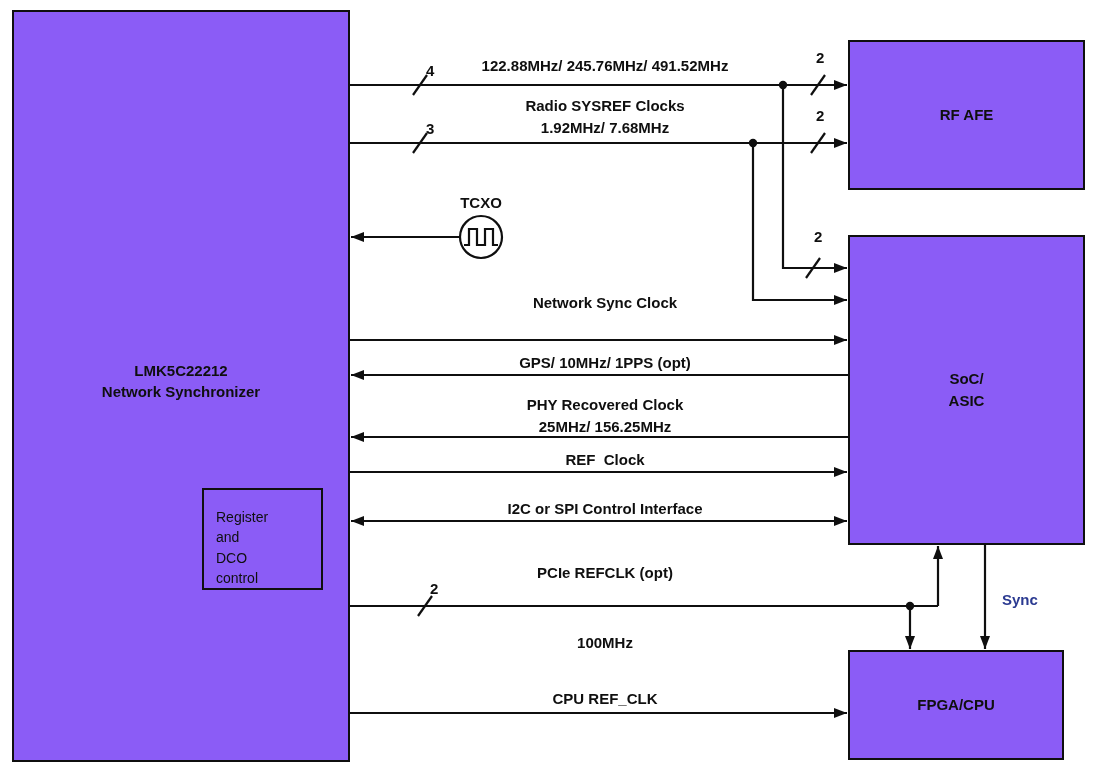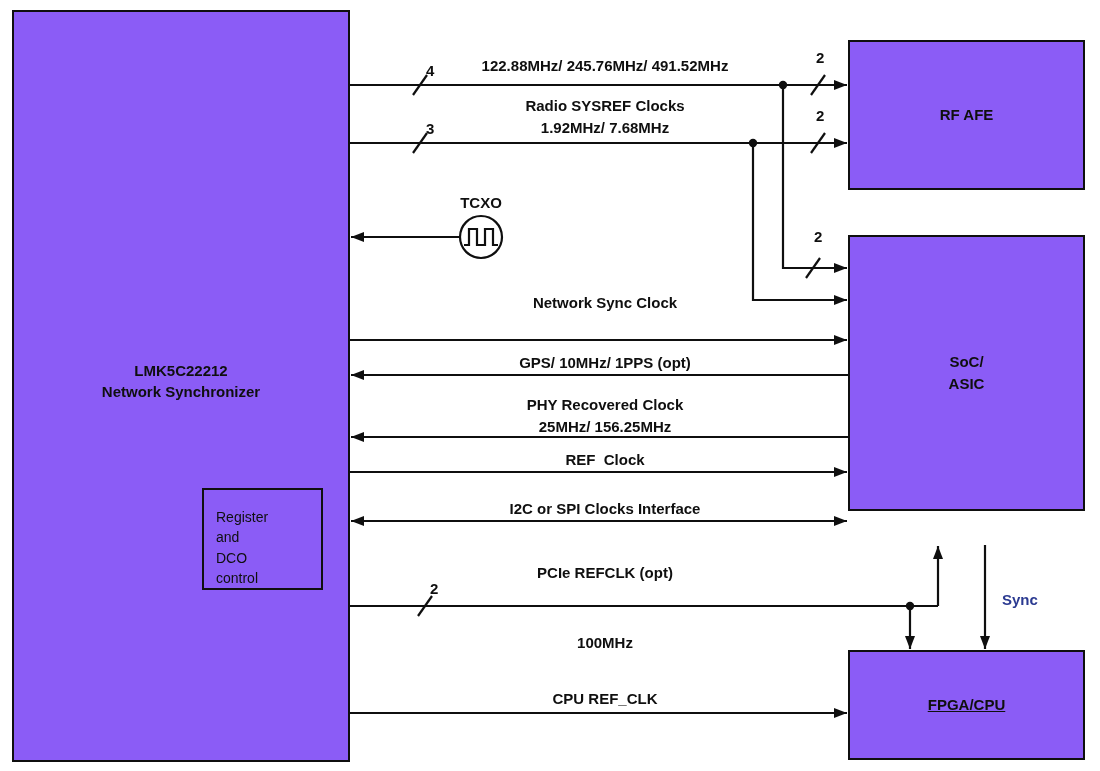--- a/index.html
+++ b/index.html
@@ -41,26 +41,26 @@
   <div class="block" style="left:202px; top:488px; width:121px; height:102px;"></div>
   <div class="reg-text" style="left:216px; top:495px;">Register
 and
 DCO
 control</div>
 
   <div class="block" style="left:848px; top:40px; width:237px; height:150px;">
     <div class="block-label">RF AFE</div>
   </div>
 
-  <div class="block" style="left:848px; top:235px; width:237px; height:276px;">
+  <div class="block" style="left:848px; top:235px; width:237px; height:310px;">
     <div class="block-label">SoC/
 ASIC</div>
   </div>
 
-  <div class="block" style="left:848px; top:650px; width:237px; height:110px;text-decoration:underline;">
+  <div class="block" style="left:848px; top:650px; width:216px; height:110px;">
     <div class="block-label">FPGA/CPU</div>
   </div>
 
   <svg class="layer" width="1100" height="771" viewBox="0 0 1100 771" fill="none" stroke="#0f0f0f" stroke-width="2.2">
     <defs>
       <marker id="arrow" viewBox="0 0 14 12" refX="13" refY="6" markerWidth="14" markerHeight="12" markerUnits="userSpaceOnUse" orient="auto-start-reverse">
         <path d="M0,1 L13,6 L0,11 Z" fill="#0f0f0f" stroke="none"></path>
       </marker>
     </defs>
 
@@ -133,21 +133,21 @@
 
   <div class="lbl sig" style="top:292px;">Network Sync Clock</div>
 
   <div class="lbl sig" style="top:352px;">GPS/ 10MHz/ 1PPS (opt)</div>
 
   <div class="lbl sig" style="top:394px;">PHY Recovered Clock</div>
   <div class="lbl sig" style="top:416px;">25MHz/ 156.25MHz</div>
 
   <div class="lbl sig" style="top:449px;">REF  Clock</div>
 
-  <div class="lbl sig" style="top:498px;">I2C or SPI Clocks Interface</div>
+  <div class="lbl sig" style="top:498px;">I2C or SPI Control Interface</div>
 
   <div class="lbl sig" style="top:562px;">PCIe REFCLK (opt)</div>
   <div class="lbl sig" style="top:584px;margin-top:48px;">100MHz</div>
 
   <div class="lbl" style="left: 1002px; top: 589px; text-align: left; color: rgb(43, 58, 145);">Sync</div>
 
   <div class="lbl sig" style="top:688px;">CPU REF_CLK</div>
 
   <div class="lbl" style="left:426px; top:60px;">4</div>
   <div class="lbl" style="left:426px; top:118px;">3</div>

